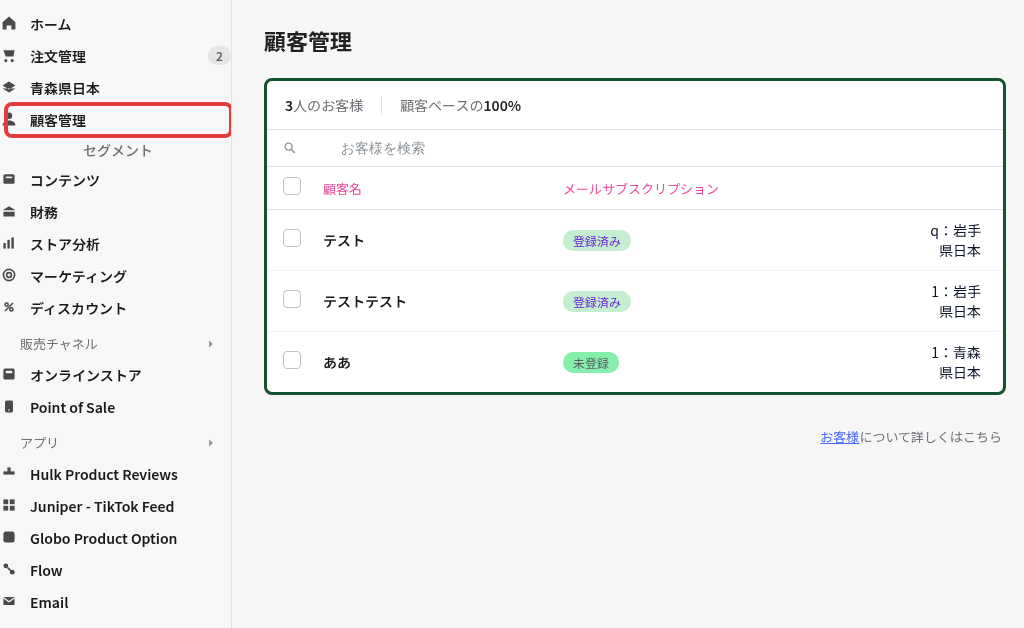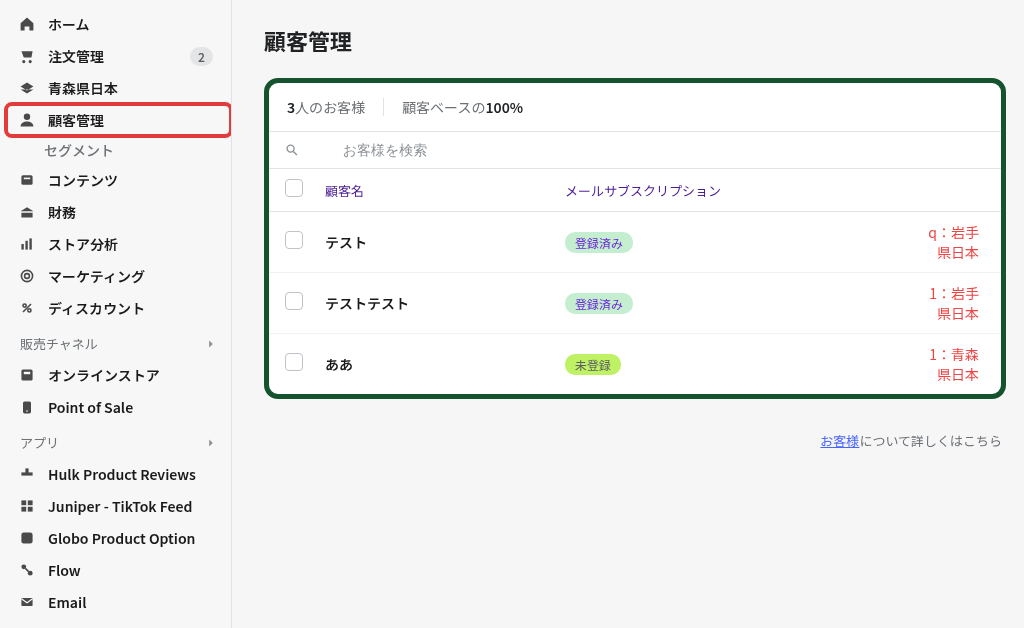--- a/index.html
+++ b/index.html
@@ -16,22 +16,22 @@
   .sidebar {
     width: 232px;
     background: #f7f7f7;
     border-right: 1px solid #e1e3e5;
     padding-top: 8px;
     overflow-y: auto;
     flex-shrink: 0;
   }
   .nav-item {
     display: flex;
-    align-items: center;
-    padding: 6px 18px;
+    align-items: flex-start;
+    padding: 6px 0;
     cursor: pointer;
     color: #1a1a1a;
     font-weight: 600;
     font-size: 14px;
   }
   .nav-item .icon {
     width: 18px;
     height: 18px;
     margin-right: 12px;
     display: inline-flex;
@@ -48,20 +48,21 @@
     border-radius: 10px;
     padding: 1px 8px;
     min-width: 20px;
     text-align: center;
   }
   .nav-sub {
     padding: 4px 14px 4px 44px;
     color: #6d7175;
     font-weight: 500;
     cursor: pointer;
+    margin-left: 39px;
   }
   .highlight-box {
     position: relative;
   }
   .highlight-box::after {
     content: "";
     position: absolute;
     left: 4px; right: -2px; top: -2px; bottom: -2px;
     border: 4px solid #e23b3b;
     border-radius: 8px;
@@ -85,22 +86,22 @@
     overflow-y: auto;
   }
   .page-title {
     font-size: 22px;
     font-weight: 700;
     margin-bottom: 22px;
   }
 
   .card {
     background: #fff;
-    border: 5px solid #14532d;
-    border-radius: 14px;
+    border: 3px solid #14532d;
+    border-radius: 8px;
     overflow: hidden;
     margin-top: 20px;
   }
   .summary-row {
     display: flex;
     align-items: center;
     padding: 14px 18px;
     color: #6d7175;
     border-bottom: 1px solid #e1e3e5;
   }
@@ -131,48 +132,48 @@
   }
   .search-row input::placeholder { color: #8c9196; }
 
   .thead, .trow {
     display: grid;
     grid-template-columns: 40px 240px 360px 1fr;
     align-items: center;
     padding: 10px 16px;
   }
   .thead {
-    color: #4c1d95;
+    color: #ec4899;
     font-size: 13px;
     border-bottom: 1px solid #e1e3e5;
   }
   .trow {
     border-bottom: 1px solid #f1f2f3;
     font-size: 14px;
   }
   .trow:last-child { border-bottom: none; }
   .name-cell { font-weight: 600; color: #1a1a1a; }
-  .loc-cell { color: #ef4444; text-align: right; padding-right: 6px; }
+  .loc-cell { color: #0f172a; text-align: right; padding-right: 6px; }
 
   .chk {
     width: 18px; height: 18px;
     border: 1px solid #bfc3c7;
     border-radius: 4px;
     background: #fff;
     display: inline-block;
   }
 
   .pill {
     display: inline-block;
     border-radius: 10px;
     padding: 2px 10px;
     font-size: 12px;
   }
   .pill-green { background: #c4eecf; color: #6d28d9; }
-  .pill-grey  { background: #bef264; color: #5c5f62; }
+  .pill-grey  { background: #86efac; color: #5c5f62; }
 
   .footer-link {
     text-align: right;
     padding: 14px 4px 0 0;
     color: #6d7175;
     font-size: 13px;
   }
   .footer-link a { color: #4765fc; }
 
   .spacer-md { margin-top: 18px; }

